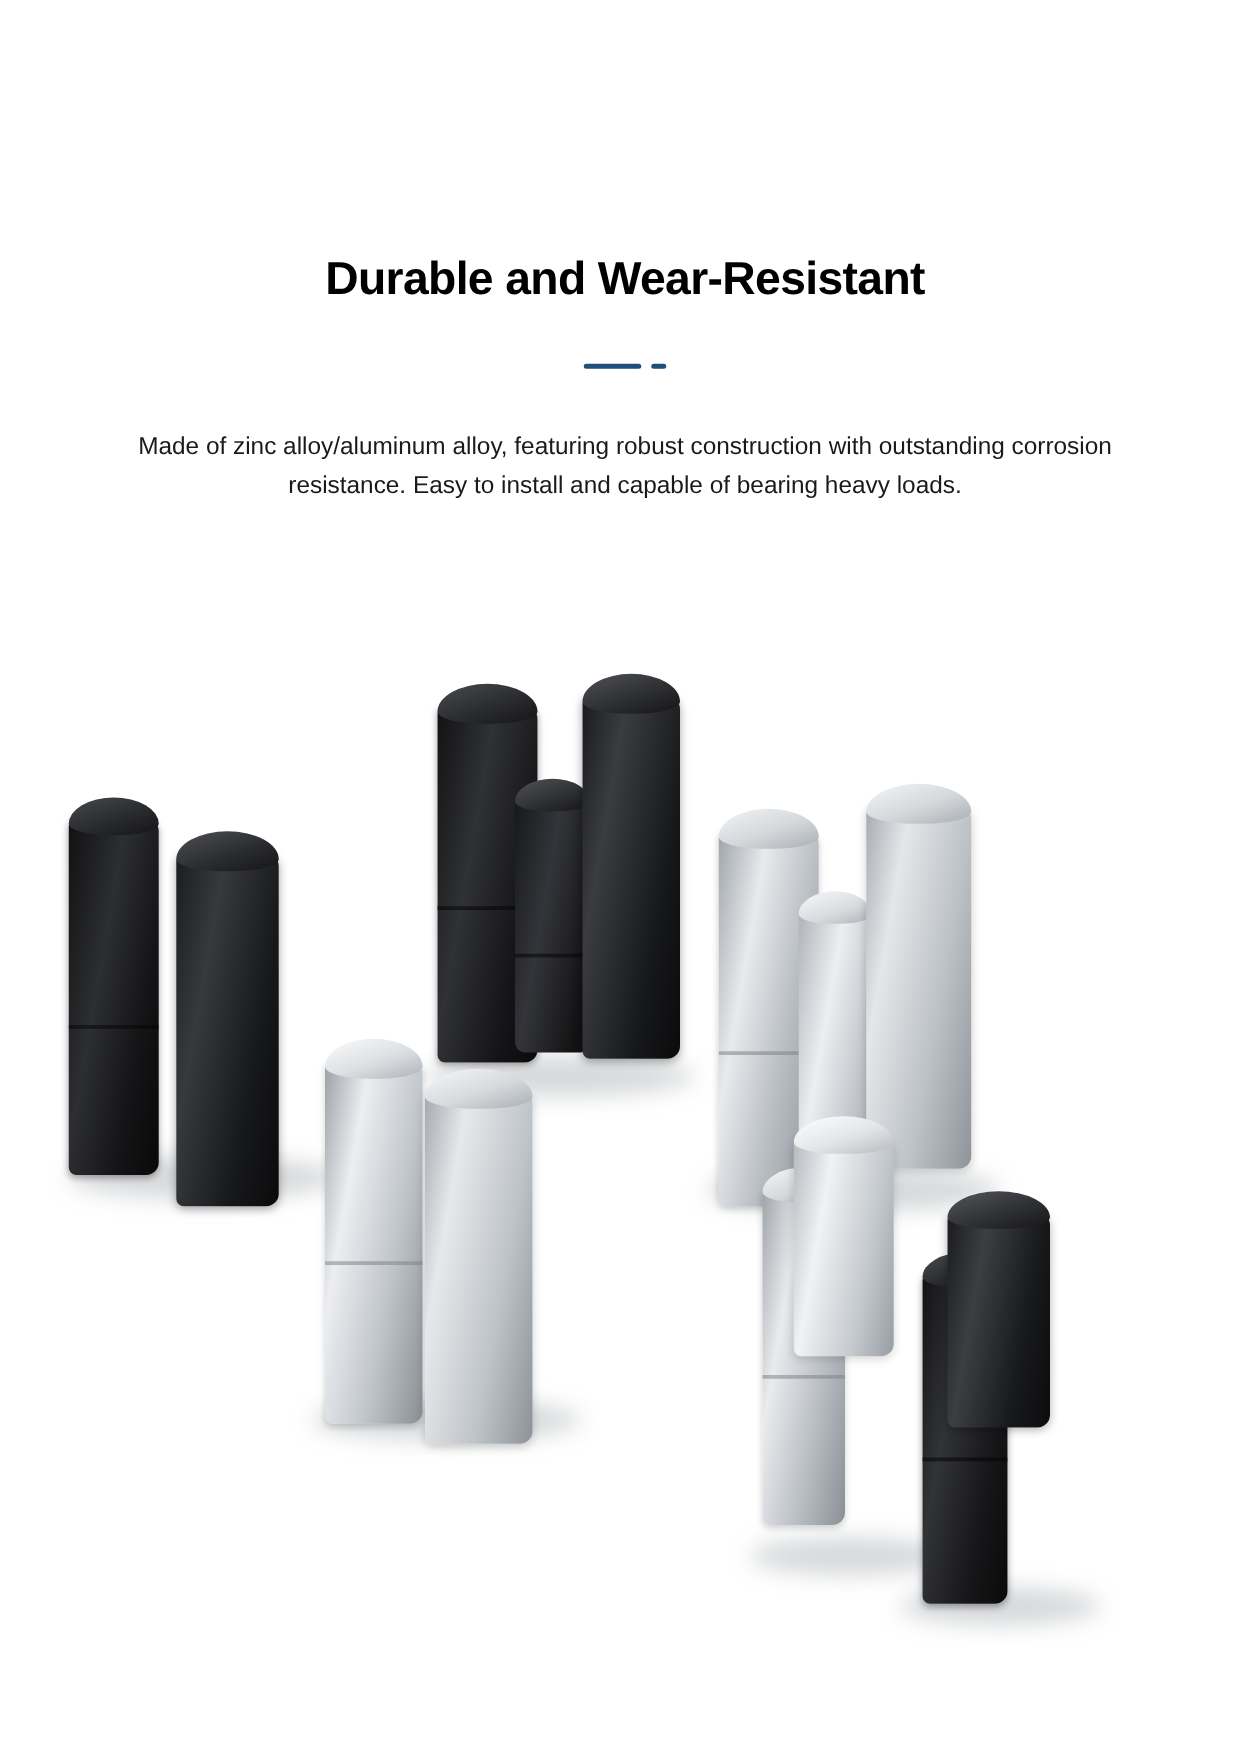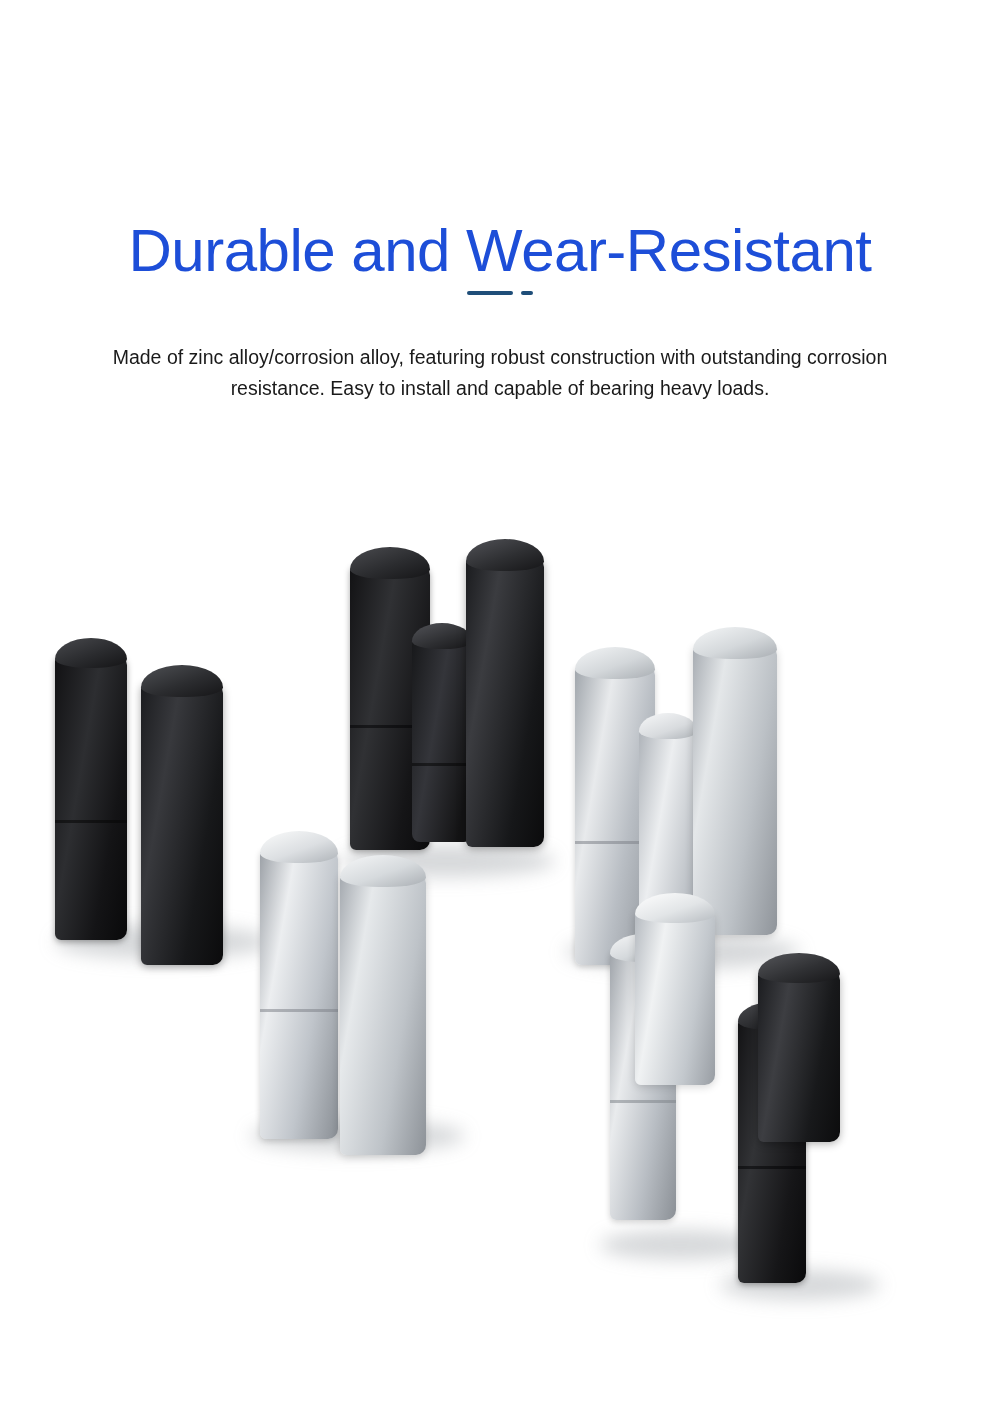--- a/index.html
+++ b/index.html
@@ -19,23 +19,23 @@
     height: 1408px;
     position: relative;
     background: #ffffff;
   }
   .headline {
     position: absolute;
     top: 178px;
     left: 0;
     width: 1000px;
     text-align: center;
-    font-size: 60px;
-    font-weight: normal;
-    color: #1d4ed8;
+    font-size: 37px;
+    font-weight: bold;
+    color: #000000;
     letter-spacing: -0.5px;
     line-height: 1.1;
   }
   .divider {
     position: absolute;
     top: 288px;
     left: 0;
     width: 1000px;
     height: 10px;
     display: flex;
@@ -107,21 +107,21 @@
 
 <div class="page">
 
   <h1 class="headline">Durable and Wear-Resistant</h1>
 
   <div class="divider">
     <span class="bar-long"></span>
     <span class="bar-short"></span>
   </div>
 
-  <p class="subtext">Made of zinc alloy/corrosion alloy, featuring robust construction with outstanding corrosion resistance. Easy to install and capable of bearing heavy loads.</p>
+  <p class="subtext">Made of zinc alloy/aluminum alloy, featuring robust construction with outstanding corrosion resistance. Easy to install and capable of bearing heavy loads.</p>
 
   <div class="photo">
 
     <div class="shadow" style="left:55px; top:455px; width:215px; height:34px;"></div>
     <div class="hinge" style="left:55px; top:175px; width:215px; height:320px;">
 
       <div class="leaf" style="left:0px; top:10px; width:72px; height:285px;
                   background:linear-gradient(100deg,#111113 0%,#2d2e31 38%,#141416 72%,#09090a 100%);
                   box-shadow:0 2px 6px rgba(0,0,0,0.35);">
         <div class="face-top" style="top:-17px; height:30px;

